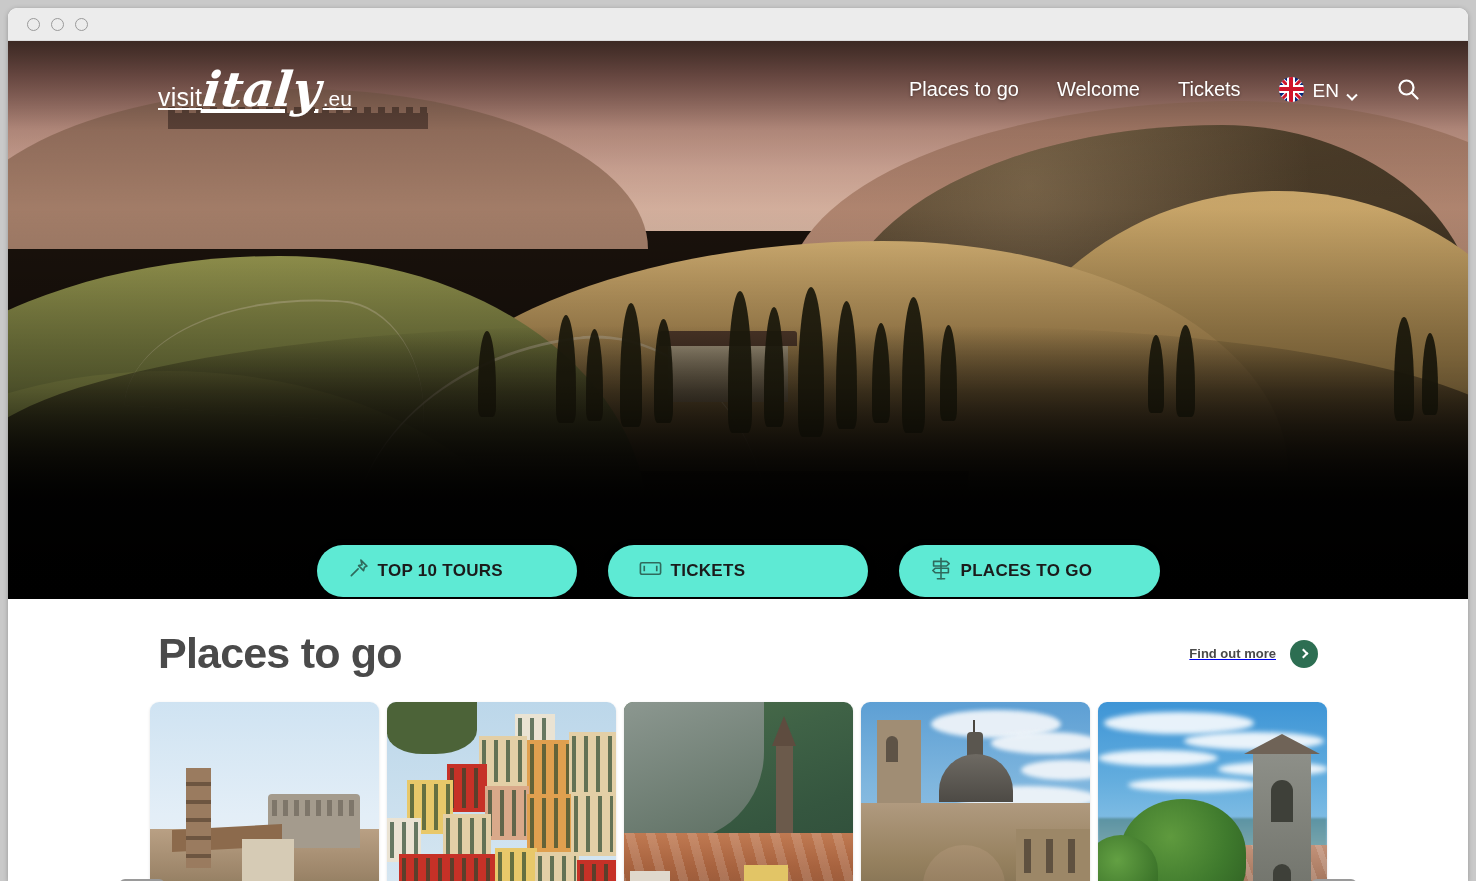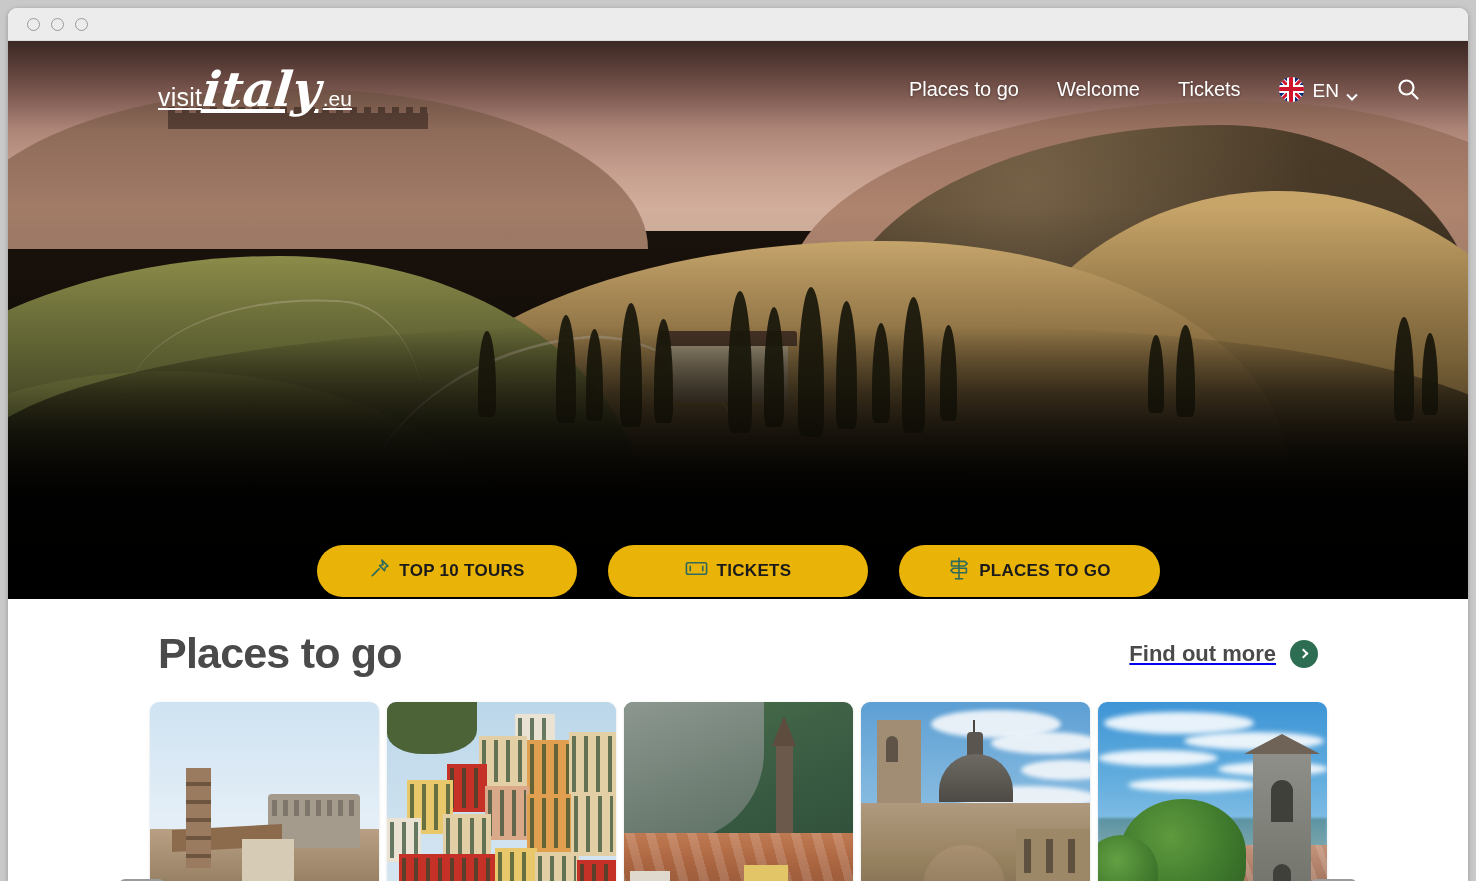--- a/index.html
+++ b/index.html
@@ -190,42 +190,42 @@
     position: absolute; left: 0; right: 0; top: 400px;
     text-align: center; color: #fff;
     font-size: 83px; font-weight: 700; letter-spacing: -1.5px; line-height: 1;
     z-index: 5;
   }
   .cta-row {
     position: absolute; left: 0; right: 0; top: 504px;
     display: flex; justify-content: center; gap: 31px; z-index: 5;
   }
   .cta {
-    height: 52px; background: #eab308; border: 0; border-radius: 26px;
-    display: flex; align-items: center; justify-content: center; gap: 8px;
+    height: 52px; background: #5eead4; border: 0; border-radius: 26px;
+    display: flex; align-items: center; gap: 8px;
     padding: 0 30px; cursor: pointer;
     font-size: 17px; font-weight: 700; letter-spacing: .3px; color: #1b1b1b;
     box-shadow: 0 2px 8px rgba(0,0,0,.2);
     white-space: nowrap;
   }
   .cta-1 { width: 260px; } .cta-2 { width: 260px; }
   .cta-3 { width: 262px; } .cta-4 { width: 261px; }
   .cta svg { flex: 0 0 auto; }
 
   
   .content { background: #fff; padding: 0 0 0 0; position: relative; }
   .section-head {
     display: flex; align-items: center;
     padding: 30px 150px 0 150px;
   }
   .section-title {
     font-size: 43px; font-weight: 700; color: #4a4a4a; letter-spacing: -.8px;
   }
   .find-more { margin-left: auto; display: flex; align-items: center; gap: 14px; cursor: pointer; }
-  .find-more-label { font-size: 22px; font-weight: 700; color: #4a4a4a; }
+  .find-more-label { font-size: 13px; font-weight: 700; color: #4a4a4a; }
   .circle-arrow {
     width: 28px; height: 28px; border-radius: 50%;
     display: flex; align-items: center; justify-content: center;
   }
   .circle-arrow .chev {
     width: 7px; height: 7px; border-top: 2px solid #fff; border-right: 2px solid #fff;
     transform: rotate(45deg); margin-left: -2px;
   }
 
   

